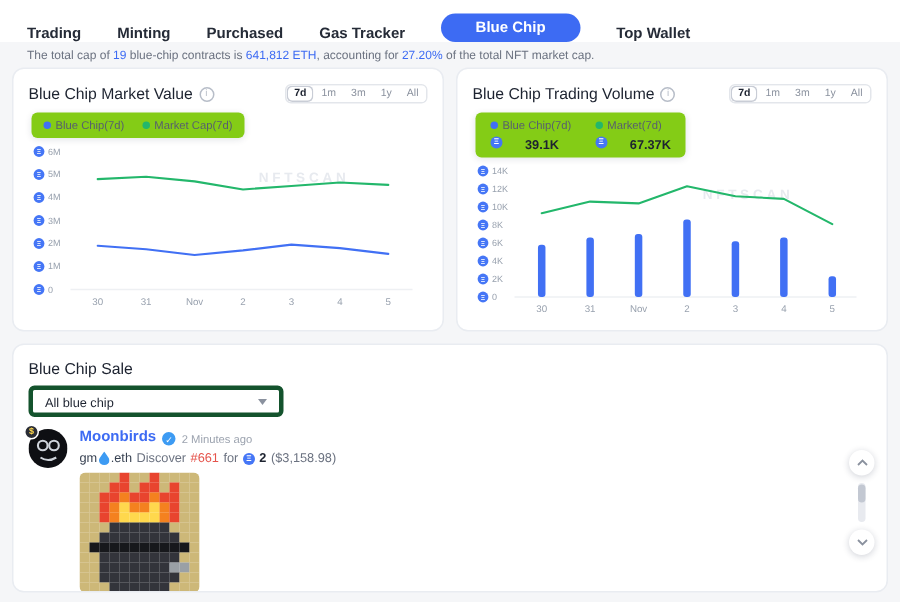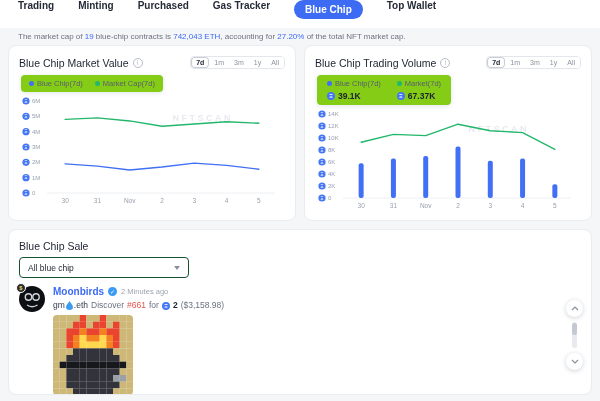--- a/index.html
+++ b/index.html
@@ -1,48 +1,48 @@
 <!DOCTYPE html>
 <html><head>
 <meta charset="utf-8">
 <style>
 *{box-sizing:border-box;margin:0;padding:0}
 html,body{width:600px;height:401px;overflow:hidden}
 body{font-family:"Liberation Sans",sans-serif;background:#f5f6f8;color:#252b37}
 a{text-decoration:none}
-.topnav{background:#fff;height:28px;display:flex;align-items:flex-start;padding:0 18px;gap:24px}
+.topnav{background:#fff;height:28px;display:flex;align-items:flex-end;padding:0 18px;gap:24px}
 .tab{font-size:10px;font-weight:700;color:#252b37;cursor:pointer}
-.tab.active{background:#3d6bf3;color:#fff;padding:4px 11px;border-radius:12px}
+.tab.active{background:#3d6bf3;color:#fff;padding:4px 23px;border-radius:12px}
 .summary{padding:4px 18px 2px;font-size:8px;color:#6b7280}
 .summary .hl{color:#3d6bf3;font-weight:400}
 .content{padding:2px 8px 0}
 .cards-row{display:flex;gap:8px}
 .card{background:#fff;border:1px solid #e9ecf1;border-radius:8px;padding:10px;flex:1}
 .chart-card{height:176px}
 .card-head{display:flex;align-items:center}
 .card-title{font-size:10.5px;font-weight:400;color:#1d2330}
 .info{width:10px;height:10px;border:1px solid #b7bdc8;border-radius:50%;color:#b7bdc8;font-size:6.5px;line-height:8px;text-align:center;margin-left:4px;flex:none}
 .ranges{margin-left:auto;display:flex;border:1px solid #e3e6eb;border-radius:4px;overflow:hidden;background:#fff}
 .rbtn{font-size:7px;color:#8a919e;padding:2px 5px;background:#fff;border:none;cursor:pointer;font-family:inherit}
 .rbtn.active{color:#1d2330;font-weight:700;box-shadow:inset 0 0 0 1px #c9cdd6;border-radius:4px}
 .legend{display:inline-flex;gap:12px;margin:6px 0 0 2px;padding:4px 8px;border-radius:4px;background:#84cc16;box-shadow:0 1px 5px rgba(20,30,60,.12);font-size:7.5px;color:#57606d;align-items:center}
 .litem{display:inline-flex;align-items:center}
 .dot{width:5px;height:5px;border-radius:50%;display:inline-block;margin-right:3px;flex:none}
 .legend2{gap:16px;padding:4px 10px;align-items:flex-start}
 .lrow{display:flex;align-items:center}
-.lv{display:flex;align-items:center;gap:3px;margin-top:3px;font-size:8.5px;color:#1d2330;font-weight:700}
+.lv{display:flex;gap:15px;margin-top:3px;font-size:8.5px;color:#1d2330;font-weight:700}
 .ethI{width:8px;height:8px;border-radius:50%;background:#4576f6;color:#fff;font-size:5.5px;display:inline-flex;align-items:center;justify-content:center;font-weight:700;flex:none}
 .chart-svg{display:block;margin-top:2px}
 .sale-card{margin-top:8px;height:166px;position:relative;overflow:hidden}
-.filter{margin-top:5px;width:170px;height:21px;border:1px solid #14532d;border-radius:4px;display:flex;align-items:center;padding:4px 8px;font-size:8.5px;color:#1d2330;background:#fff;cursor:pointer}
+.filter{margin-top:5px;width:170px;height:21px;border:3px solid #14532d;border-radius:4px;display:flex;align-items:center;padding:4px 8px;font-size:8.5px;color:#1d2330;background:#fff;cursor:pointer}
 .caret{margin-left:auto;width:0;height:0;border-left:3px solid transparent;border-right:3px solid transparent;border-top:4px solid #8a919e}
 .feed{display:flex;gap:8px;margin-top:8px}
 .avatar{position:relative;width:26px;height:26px;flex:none;cursor:pointer}
 .badge{position:absolute;top:-3px;left:-3px;width:10px;height:10px;border-radius:50%;background:#2a2d35;border:1px solid #fff;color:#ffd84d;font-size:6px;line-height:8px;text-align:center;font-weight:700}
-.l1{display:flex;align-items:center;gap:4px}
+.l1{display:flex;align-items:flex-end;gap:4px}
 .cname{font-size:10px;font-weight:700;color:#3d6bf3}
 .vbadge{width:9px;height:9px;border-radius:50%;background:#3d9bf3;color:#fff;font-size:6px;display:inline-flex;align-items:center;justify-content:center;flex:none}
 .time{font-size:7.5px;color:#9ca3af}
 .l2{display:flex;align-items:flex-end;gap:3px;margin-top:3px;font-size:8.5px;color:#6b7280}
 .buyer{color:#374151;display:inline-flex;align-items:center;gap:1px}
 .l2 b{color:#1d2330;font-size:8.5px}
 .nft{margin-top:5px;border-radius:4px;display:block;cursor:pointer}
 .scrollers{position:absolute;right:8px;top:70px;display:flex;flex-direction:column;align-items:center;gap:5px}
 .sbtn{width:17px;height:17px;border-radius:50%;background:#fff;box-shadow:0 1px 5px rgba(20,30,60,.2);border:none;display:flex;align-items:center;justify-content:center;cursor:pointer}
 .strack{width:5px;height:26px;border-radius:3px;background:#e8eaef;position:relative;cursor:pointer}
@@ -54,21 +54,21 @@
 <div class="topnav">
   <a class="tab">Trading</a>
   <a class="tab">Minting</a>
   <a class="tab">Purchased</a>
   <a class="tab">Gas Tracker</a>
   <a class="tab active">Blue Chip</a>
   <a class="tab">Top Wallet</a>
 </div>
 
 <div class="summary">
-  <span>The market cap of </span><span class="hl">19</span><span> blue-chip contracts is </span><span class="hl">742,043 ETH</span><span>, accounting for </span><span class="hl">27.20%</span><span> of the total NFT market cap.</span>
+  <span>The total cap of </span><span class="hl">19</span><span> blue-chip contracts is </span><span class="hl">641,812 ETH</span><span>, accounting for </span><span class="hl">27.20%</span><span> of the total NFT market cap.</span>
 </div>
 
 <div class="content">
   <div class="cards-row">
 
     <article class="card chart-card">
       <div class="card-head">
         <h3 class="card-title">Blue Chip Market Value</h3>
         <span class="info">i</span>
         <div class="ranges">

